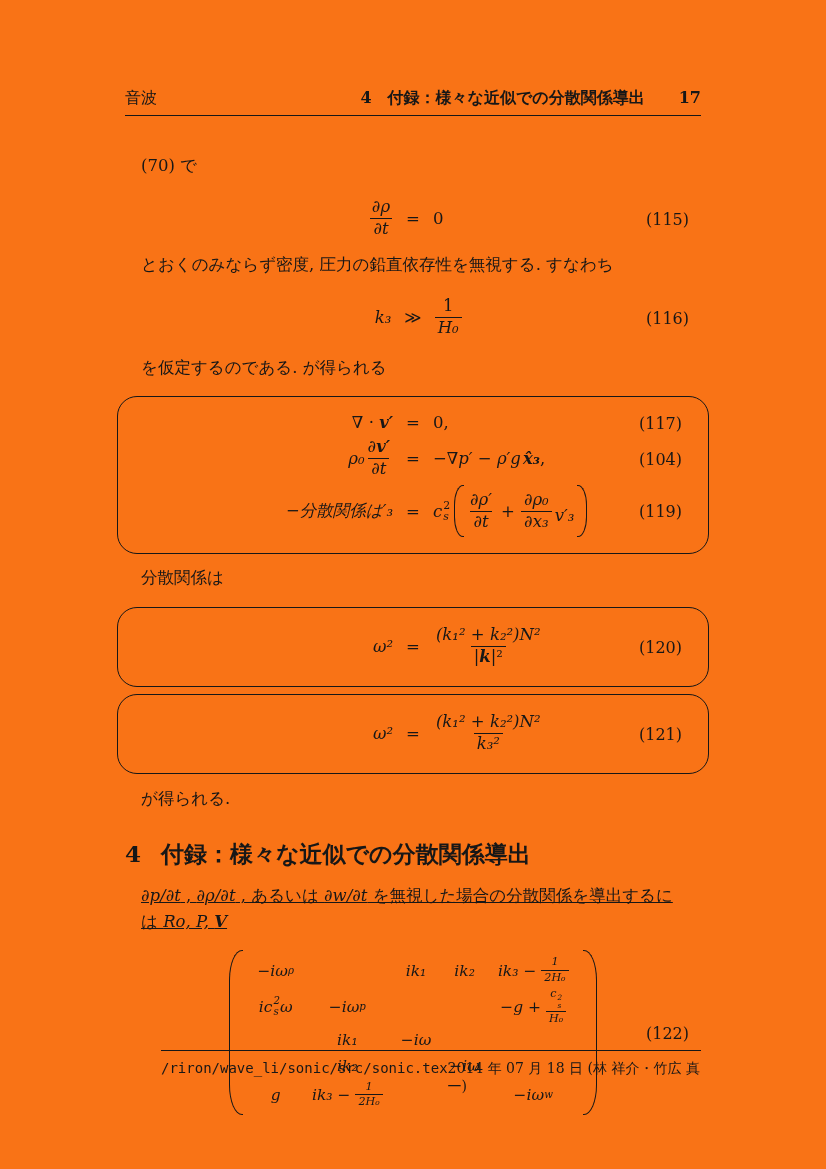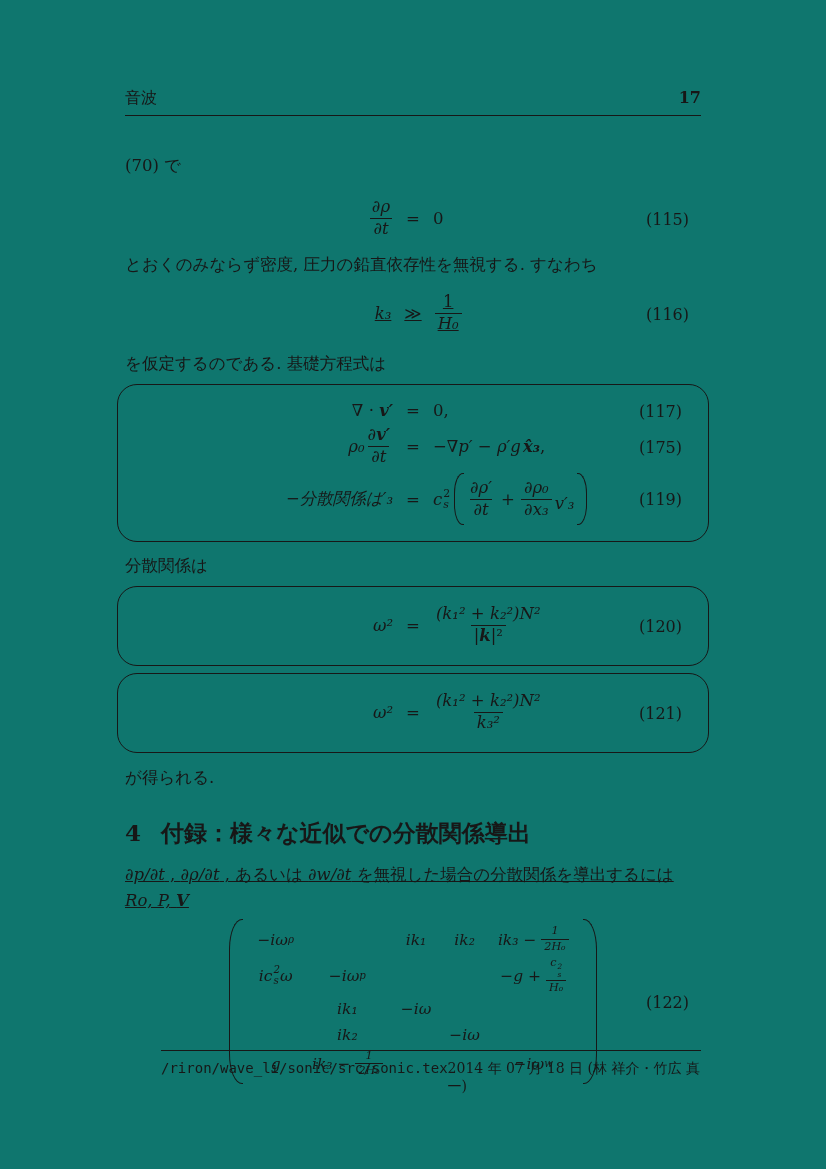--- a/index.html
+++ b/index.html
@@ -1,41 +1,41 @@
 <!DOCTYPE html>
 <html><head>
 <meta charset="utf-8">
 <style>
   html,body{margin:0;padding:0;background:#ffffff;}
   .page{
     position:relative;width:826px;height:1169px;box-sizing:border-box;
-    background:#0f766e;color:#171717;
+    background:#f97316;color:#171717;
     padding:88px 125px 0 125px;overflow:hidden;
     font-family:"DejaVu Serif",serif;font-size:16.5px;
   }
   
   .pg-header{display:flex;justify-content:space-between;align-items:baseline;
     border-bottom:1.5px solid #171717;padding-bottom:6px;}
   .hdr-left{font-size:16px;}
   .hdr-right{display:flex;gap:34px;align-items:baseline;font-weight:bold;font-size:16px;}
   
-  .p{margin:0;line-height:1.5;}
+  .p{margin:16px;line-height:1.5;}
   .p70{margin-top:38px;}
   .mt10{margin-top:10px;}
   .mt12{margin-top:12px;}
   .mt13{margin-top:13px;}
   .mt14{margin-top:14px;}
   
   .eqrow{display:grid;grid-template-columns:1fr auto 1fr;align-items:center;position:relative;}
   .eq-l{justify-self:end;display:inline-flex;align-items:center;white-space:nowrap;}
   .eq-r{justify-self:start;display:inline-flex;align-items:center;white-space:nowrap;}
   .eq-rel{padding:0 13px;}
   .eq-tag{position:absolute;right:12px;top:50%;transform:translateY(-50%);font-size:16px;font-style:normal;}
   .eq115{margin-top:16px;min-height:48px;}
-  .eq116{margin-top:12px;min-height:48px;text-decoration:underline;}
+  .eq116{margin-top:12px;min-height:48px;}
   
   .it{font-style:italic;}
   .bv{font-style:italic;font-weight:bold;}
   .gap2{margin-left:2px;}
   .gap3{margin-left:3px;margin-top:8px;}
   .op{padding:0 6px;}
   .frac{display:inline-flex;flex-direction:column;align-items:center;text-align:center;vertical-align:middle;line-height:1.15;}
   .frac .num{display:inline-block;padding:0 3px 1px;}
   .frac .den{display:inline-block;padding:1px 3px 0;border-top:1px solid #171717;}
   .sm{font-size:0.72em;}
@@ -77,20 +77,21 @@
   .date{font-size:14px;}
 </style>
 </head>
 <body>
 
 <div class="page">
 
   <header class="pg-header">
     <span class="hdr-left">音波</span>
     <span class="hdr-right">
+      <span>4　付録：様々な近似での分散関係導出</span>
       <span>17</span>
     </span>
   </header>
 
   <p class="p p70">(70) で</p>
 
   <div class="eqrow eq115">
     <span class="eq-l">
       <span class="frac">
         <span class="num it">∂ρ</span>
@@ -109,21 +110,21 @@
     <span class="eq-rel">≫</span>
     <span class="eq-r">
       <span class="frac">
         <span class="num">1</span>
         <span class="den it">H₀</span>
       </span>
     </span>
     <span class="eq-tag">(116)</span>
   </div>
 
-  <p class="p mt14">を仮定するのである. 基礎方程式は</p>
+  <p class="p mt14">を仮定するのである. が得られる</p>
 
   <div class="rbox bx1">
 
     <div class="eqrow">
       <span class="eq-l">
         <span>∇ ·&nbsp;</span>
         <span class="bv">v′</span>
       </span>
       <span class="eq-rel">=</span>
       <span class="eq-r">0,</span>
@@ -137,21 +138,21 @@
           <span class="num"><span class="it">∂</span><span class="bv">v′</span></span>
           <span class="den it">∂t</span>
         </span>
       </span>
       <span class="eq-rel">=</span>
       <span class="eq-r">
         <span class="it">−∇p′ − ρ′g</span>
         <span class="bv gap2">x̂₃</span>
         <span>,</span>
       </span>
-      <span class="eq-tag">(175)</span>
+      <span class="eq-tag">(104)</span>
     </div>
 
     <div class="eqrow">
       <span class="eq-l it">−分散関係は′₃</span>
       <span class="eq-rel">=</span>
       <span class="eq-r">
         <span class="it">c</span>
         <span class="ss">
             <span>2</span>
             <span class="it">s</span>

